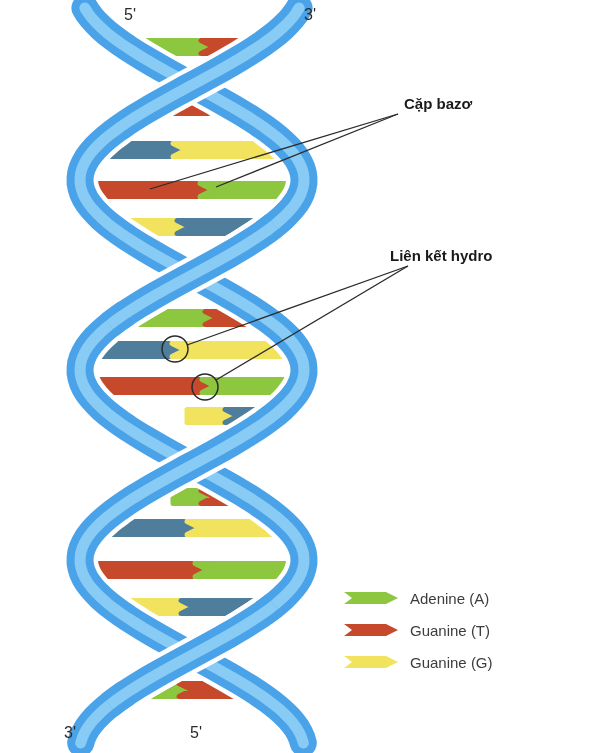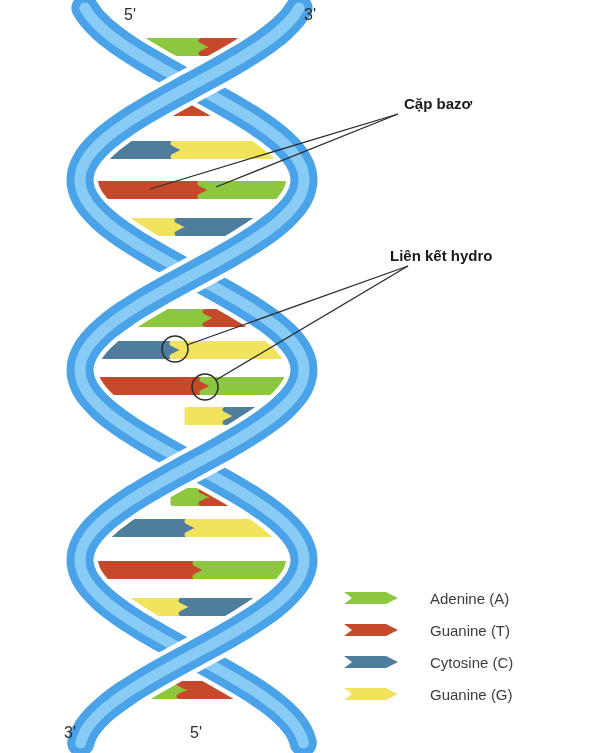--- a/index.html
+++ b/index.html
@@ -22,21 +22,21 @@
     font-size:15px;
     font-weight:700;
     color:#1a1a1a;
     white-space:nowrap;
   }
   .legend{
     position:absolute;
     left:340px;top:589px;
     display:flex;flex-direction:column;gap:14px;
   }
-  .legend-row{display:flex;align-items:center;gap:28px;height:18px;}
+  .legend-row{display:flex;align-items:center;gap:8px;height:18px;}
   .legend-label{font-size:15px;color:#3d3d3d;}
 </style>
 </head>
 <body>
 
 <div class="stage">
 
   <svg class="helix" id="helix" width="600" height="753" viewBox="0 0 600 753">
       <path d="M131 40.5L198 40.5L211 47L198 53.5L131 53.5Z" fill="#8dc63f" stroke="#8dc63f" stroke-width="5" stroke-linejoin="round"></path>
       <path d="M201 40.5L261 40.5L261 53.5L201 53.5L214 47Z" fill="#c7492c" stroke="#c7492c" stroke-width="5" stroke-linejoin="round"></path>
@@ -102,25 +102,19 @@
       <span class="legend-label">Adenine (A)</span>
     </div>
     <div class="legend-row">
       <svg width="62" height="18" viewBox="0 0 62 18">
         <polygon points="4,3 46,3 58,9 46,15 4,15 12,9" fill="#c7492c"></polygon>
       </svg>
       <span class="legend-label">Guanine (T)</span>
     </div>
     <div class="legend-row">
       <svg width="62" height="18" viewBox="0 0 62 18">
-        <polygon points="4,3 46,3 58,9 46,15 4,15 12,9" fill="#4f7e9d"></polygon>
-      </svg>
-      <span class="legend-label">Cytosine (C)</span>
-    </div>
-    <div class="legend-row">
-      <svg width="62" height="18" viewBox="0 0 62 18">
         <polygon points="4,3 46,3 58,9 46,15 4,15 12,9" fill="#f2e35e"></polygon>
       </svg>
       <span class="legend-label">Guanine (G)</span>
     </div>
   </div>
 
 </div>
 
 </body></html>

